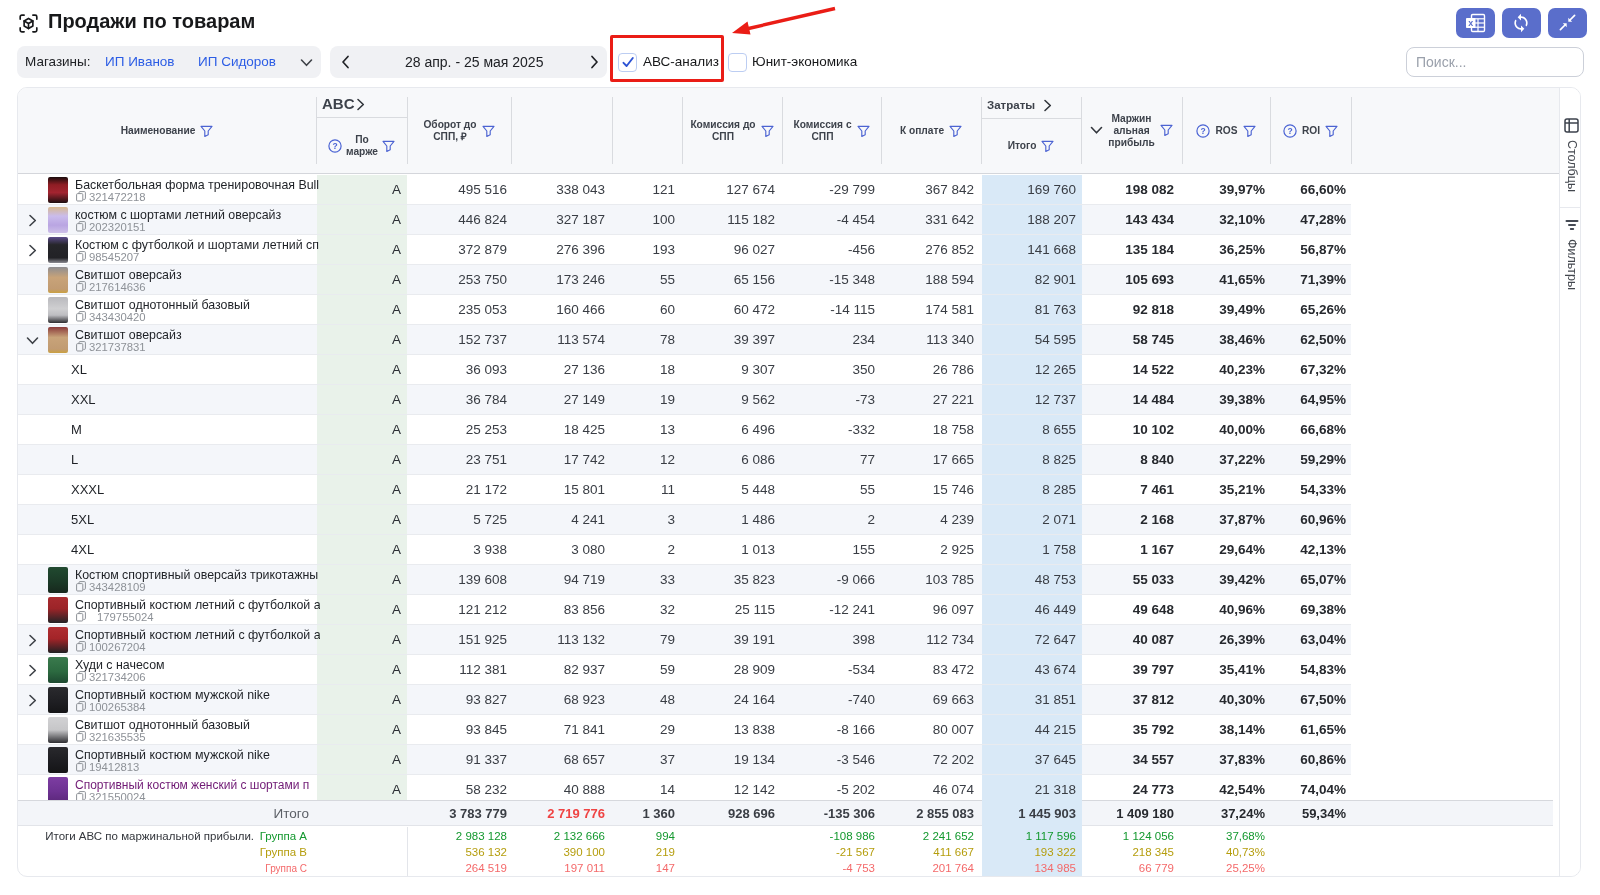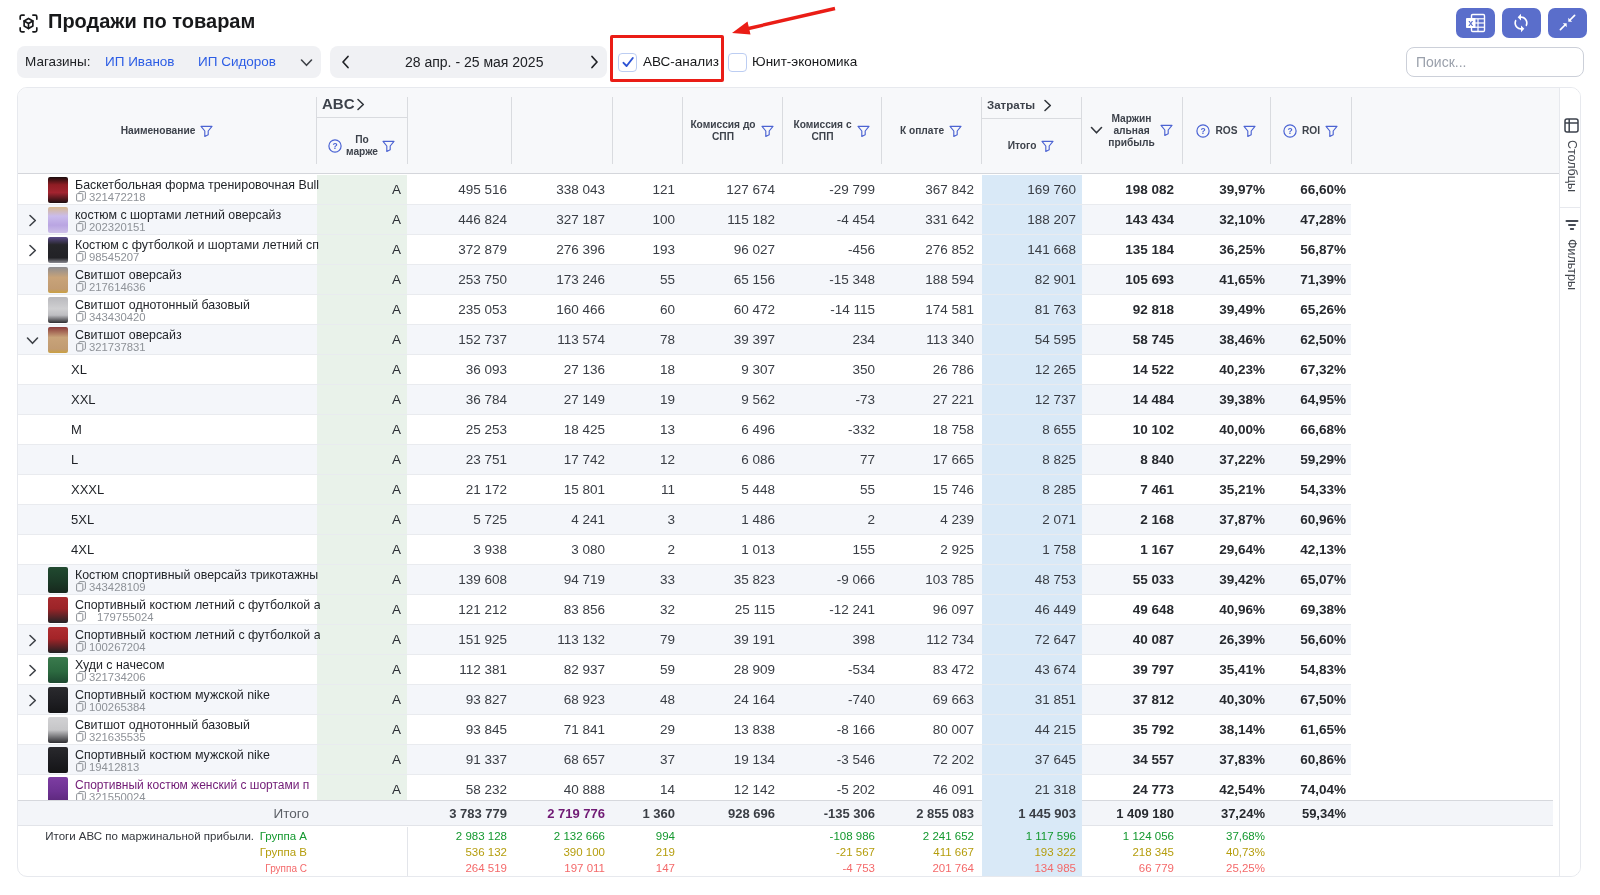--- a/index.html
+++ b/index.html
@@ -110,20 +110,28 @@
         <svg class="qm" width="14" height="14" viewBox="0 0 14 14">
           <circle cx="7" cy="7" r="6.1" fill="none" stroke="#4a63d4" stroke-width="1.2"></circle>
           <text x="7" y="10" font-size="8.5" font-family="Liberation Sans" font-weight="700" fill="#4a63d4" text-anchor="middle">?</text>
         </svg>
         <span>По<br>марже</span>
         <svg class="fn" width="13" height="13" viewBox="0 0 13 13">
           <path d="M1 1.4 H12 L8.2 6 V9.8 L4.8 11.5 V6 Z" fill="none" stroke="#4c63d2" stroke-width="1.15" stroke-linejoin="round"></path>
         </svg>
       </div>
     </div>
+<div class="hdr" style="left:389px;top:0;width:104px;height:86px;display:flex;align-items:center;justify-content:center;">
+      <div style="display:flex;align-items:center;gap:5px">
+        <span>Оборот до<br>СПП, ₽</span>
+        <svg class="fn" width="13" height="13" viewBox="0 0 13 13">
+          <path d="M1 1.4 H12 L8.2 6 V9.8 L4.8 11.5 V6 Z" fill="none" stroke="#4c63d2" stroke-width="1.15" stroke-linejoin="round"></path>
+        </svg>
+      </div>
+    </div>
 <div class="hdr" style="left:664px;top:0;width:100px;height:86px;display:flex;align-items:center;justify-content:center;">
       <div style="display:flex;align-items:center;gap:5px">
         <span>Комиссия до<br>СПП</span>
         <svg class="fn" width="13" height="13" viewBox="0 0 13 13">
           <path d="M1 1.4 H12 L8.2 6 V9.8 L4.8 11.5 V6 Z" fill="none" stroke="#4c63d2" stroke-width="1.15" stroke-linejoin="round"></path>
         </svg>
       </div>
     </div>
 <div class="hdr" style="left:764px;top:0;width:99px;height:86px;display:flex;align-items:center;justify-content:center;">
       <div style="display:flex;align-items:center;gap:5px">
@@ -459,21 +467,21 @@
 <div class="num" style="left:298px;top:450px;width:85px;color:#2c2f35">A</div>
 <div class="num" style="left:389px;top:450px;width:100px">151 925</div>
 <div class="num" style="left:493px;top:450px;width:94px">113 132</div>
 <div class="num" style="left:594px;top:450px;width:63px">79</div>
 <div class="num" style="left:664px;top:450px;width:93px">39 191</div>
 <div class="num" style="left:764px;top:450px;width:93px">398</div>
 <div class="num" style="left:863px;top:450px;width:93px">112 734</div>
 <div class="num" style="left:963px;top:450px;width:95px">72 647</div>
 <div class="num bold" style="left:1063px;top:450px;width:93px">40 087</div>
 <div class="num bold" style="left:1164px;top:450px;width:83px">26,39%</div>
-<div class="num bold" style="left:1252px;top:450px;width:76px">56,60%</div>
+<div class="num bold" style="left:1252px;top:450px;width:76px">63,04%</div>
 <svg style="position:absolute;left:10px;top:489px" width="9" height="13" viewBox="0 0 9 13">
         <path d="M2 1.5 L7.3 6.5 L2 11.5" fill="none" stroke="#3e4248" stroke-width="1.6" stroke-linecap="round" stroke-linejoin="round"></path>
       </svg>
 <div class="abs" style="left:30px;top:482px;width:20px;height:26px;border-radius:2px;background:linear-gradient(180deg,#3a7a4d 0%,#2c6a40 55%,#1d4930 100%)"></div>
 <div class="abs" style="left:57px;top:483px;width:245px;height:14px;overflow:hidden;white-space:nowrap;font-size:12.4px;color:#1e2126">Худи с начесом</div>
 <div class="abs" style="left:58px;top:496px;font-size:11.3px;color:#8d9197"><svg width="10" height="11" viewBox="0 0 10 11" style="vertical-align:-1px">
           <rect x="0.6" y="2.6" width="6.2" height="7.4" rx="1" fill="none" stroke="#8d9197" stroke-width="1"></rect>
           <path d="M3 2.6 V1.6 a1 1 0 0 1 1-1 h4.4 a1 1 0 0 1 1 1 v5.8 a1 1 0 0 1-1 1 h-1" fill="none" stroke="#8d9197" stroke-width="1"></path>
         </svg><span style="margin-left:3px">321734206</span></div>
 <div class="num" style="left:298px;top:480px;width:85px;color:#2c2f35">A</div>
@@ -546,31 +554,31 @@
 <div class="abs" style="left:58px;top:616px;font-size:11.3px;color:#8d9197"><svg width="10" height="11" viewBox="0 0 10 11" style="vertical-align:-1px">
           <rect x="0.6" y="2.6" width="6.2" height="7.4" rx="1" fill="none" stroke="#8d9197" stroke-width="1"></rect>
           <path d="M3 2.6 V1.6 a1 1 0 0 1 1-1 h4.4 a1 1 0 0 1 1 1 v5.8 a1 1 0 0 1-1 1 h-1" fill="none" stroke="#8d9197" stroke-width="1"></path>
         </svg><span style="margin-left:3px">321550024</span></div>
 <div class="num" style="left:298px;top:600px;width:85px;color:#2c2f35">A</div>
 <div class="num" style="left:389px;top:600px;width:100px">58 232</div>
 <div class="num" style="left:493px;top:600px;width:94px">40 888</div>
 <div class="num" style="left:594px;top:600px;width:63px">14</div>
 <div class="num" style="left:664px;top:600px;width:93px">12 142</div>
 <div class="num" style="left:764px;top:600px;width:93px">-5 202</div>
-<div class="num" style="left:863px;top:600px;width:93px">46 091</div>
+<div class="num" style="left:863px;top:600px;width:93px">46 074</div>
 <div class="num" style="left:963px;top:600px;width:95px">21 318</div>
 <div class="num bold" style="left:1063px;top:600px;width:93px">24 773</div>
 <div class="num bold" style="left:1164px;top:600px;width:83px">42,54%</div>
 <div class="num bold" style="left:1252px;top:600px;width:76px">74,04%</div>
 </div>
 <div class="abs" style="left:0;top:712px;width:1535px;height:26px;background:#f3f5f9;border-top:1px solid #d6d8dd;border-bottom:1px solid #e2e4e9"></div>
 <div class="abs" style="left:964px;top:712px;width:100px;height:78px;background:#d9e9f7"></div>
 <div class="abs" style="left:150px;top:713px;width:141px;height:25px;line-height:25px;text-align:right;font-size:13.5px;color:#5b5f66">Итого</div>
 <div class="abs" style="left:389px;top:713px;width:100px;height:25px;line-height:25px;text-align:right;font-size:13px;font-weight:700;color:#3a3e45">3 783 779</div>
-<div class="abs" style="left:493px;top:713px;width:94px;height:25px;line-height:25px;text-align:right;font-size:13px;font-weight:700;color:#701a75">2 719 776</div>
+<div class="abs" style="left:493px;top:713px;width:94px;height:25px;line-height:25px;text-align:right;font-size:13px;font-weight:700;color:#ef4444">2 719 776</div>
 <div class="abs" style="left:594px;top:713px;width:63px;height:25px;line-height:25px;text-align:right;font-size:13px;font-weight:700;color:#3a3e45">1 360</div>
 <div class="abs" style="left:664px;top:713px;width:93px;height:25px;line-height:25px;text-align:right;font-size:13px;font-weight:700;color:#3a3e45">928 696</div>
 <div class="abs" style="left:764px;top:713px;width:93px;height:25px;line-height:25px;text-align:right;font-size:13px;font-weight:700;color:#3a3e45">-135 306</div>
 <div class="abs" style="left:863px;top:713px;width:93px;height:25px;line-height:25px;text-align:right;font-size:13px;font-weight:700;color:#3a3e45">2 855 083</div>
 <div class="abs" style="left:963px;top:713px;width:95px;height:25px;line-height:25px;text-align:right;font-size:13px;font-weight:700;color:#3a3e45">1 445 903</div>
 <div class="abs" style="left:1063px;top:713px;width:93px;height:25px;line-height:25px;text-align:right;font-size:13px;font-weight:700;color:#26292e">1 409 180</div>
 <div class="abs" style="left:1164px;top:713px;width:83px;height:25px;line-height:25px;text-align:right;font-size:13px;font-weight:700;color:#26292e">37,24%</div>
 <div class="abs" style="left:1252px;top:713px;width:76px;height:25px;line-height:25px;text-align:right;font-size:13px;font-weight:700;color:#26292e">59,34%</div>
 <div class="abs" style="left:389px;top:739px;width:1px;height:51px;background:#e3e5ea"></div>
 <div class="abs" style="left:0px;top:741px;width:236px;height:15.8px;line-height:15.8px;text-align:right;font-size:11.5px;white-space:nowrap;color:#33363c">Итоги АВС по маржинальной прибыли.</div>

